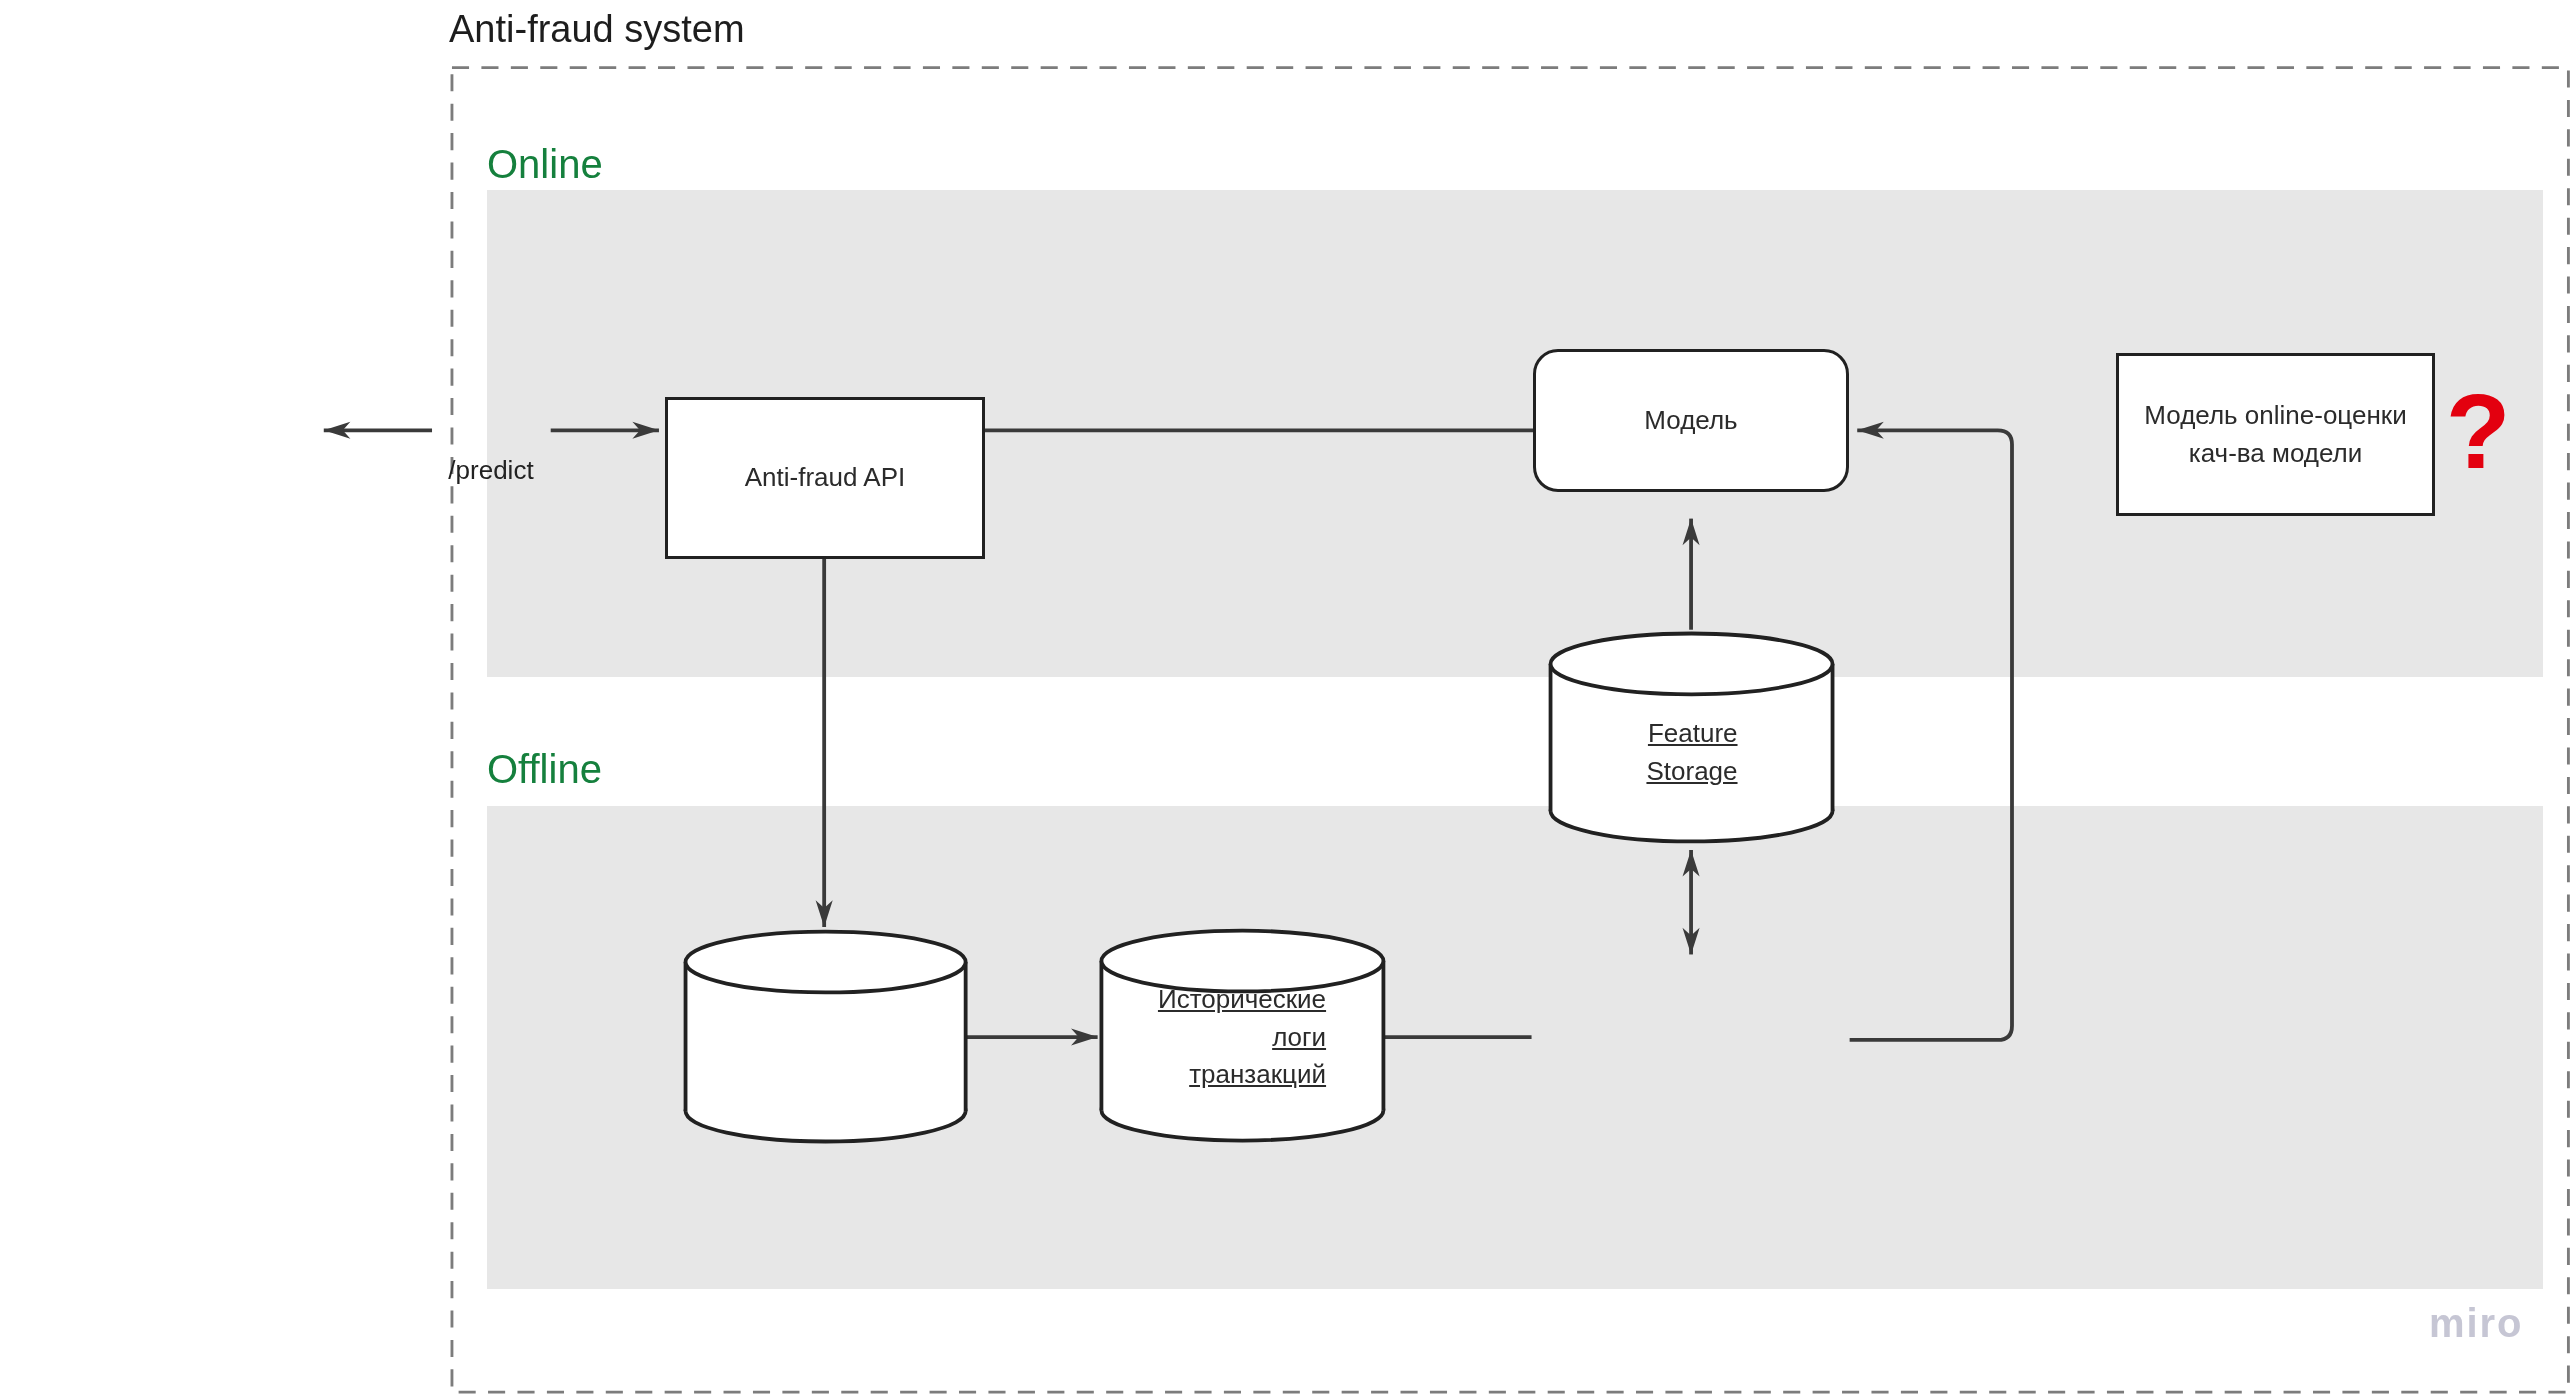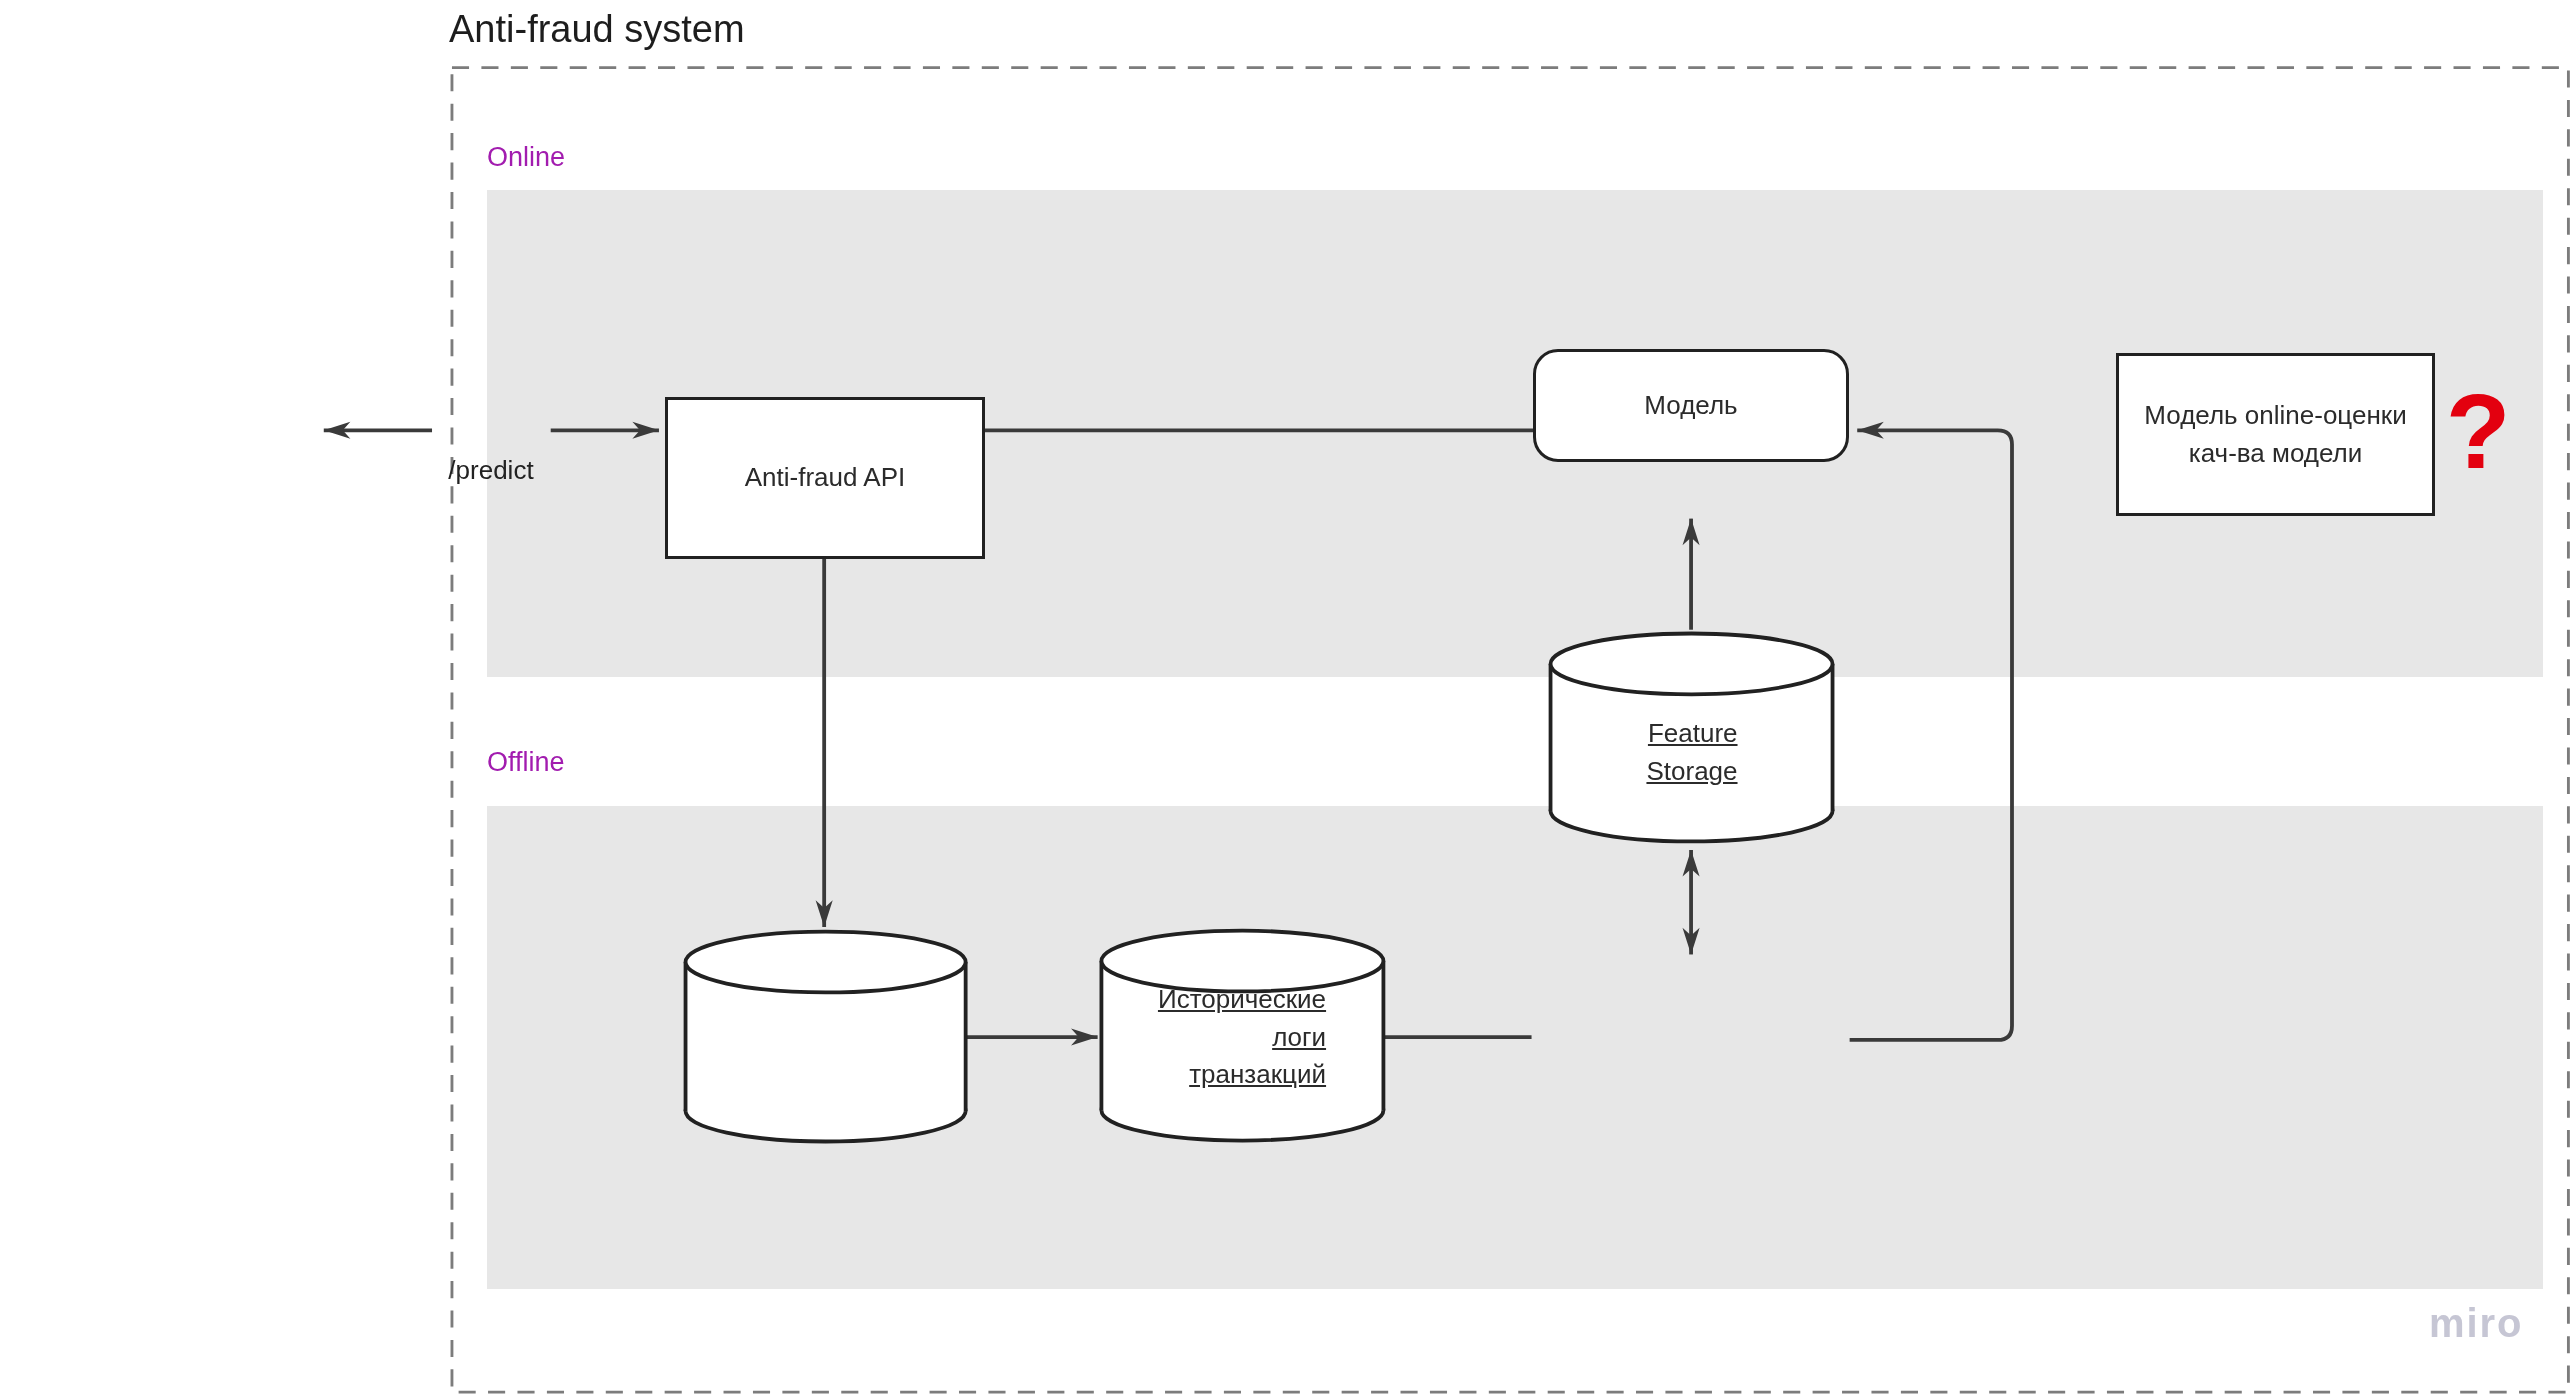--- a/index.html
+++ b/index.html
@@ -9,21 +9,21 @@
     background:#ffffff;
     font-family:"Liberation Sans","DejaVu Sans",sans-serif;
     overflow:hidden;
   }
   .band{position:absolute;background:#e7e7e7;}
   .title{
     position:absolute;left:449px;top:7.6px;
     font-size:38px;color:#1d1d1d;
   }
   .section-label{
-    position:absolute;font-size:27px;color:#a21caf;
+    position:absolute;font-size:40px;color:#15803d;
   }
   #svg-overlay{position:absolute;left:0;top:0;}
   .node{
     position:absolute;box-sizing:border-box;
     background:#ffffff;border:3.8px solid #212121;
     display:flex;align-items:center;justify-content:center;
     text-align:center;font-size:26px;line-height:1.45;
     color:#2b2b2b;white-space:pre-line;
   }
   .rounded{border-radius:25px;}
@@ -115,21 +115,21 @@
         <ellipse cx="1308.5" cy="1012" rx="148.5" ry="32"></ellipse>
       </g>
     </g>
   </svg>
 
 
   <div class="node" style="left:665px;top:349px;width:320px;height:162px;margin-top:48px;">
     <span>Anti-fraud API</span>
   </div>
 
-  <div class="node rounded" style="left:1533px;top:349px;width:316px;height:113px;">
+  <div class="node rounded" style="left:1533px;top:349px;width:316px;height:143px;">
     <span>Модель</span>
   </div>
 
   <div class="node" style="left:2116px;top:353px;width:319px;height:163px;">
     <span>Модель online-оценки
 кач-ва модели</span>
   </div>
 
 
   <div class="cyl-label" style="left:1551px;top:682px;width:282px;height:142px;">Feature

